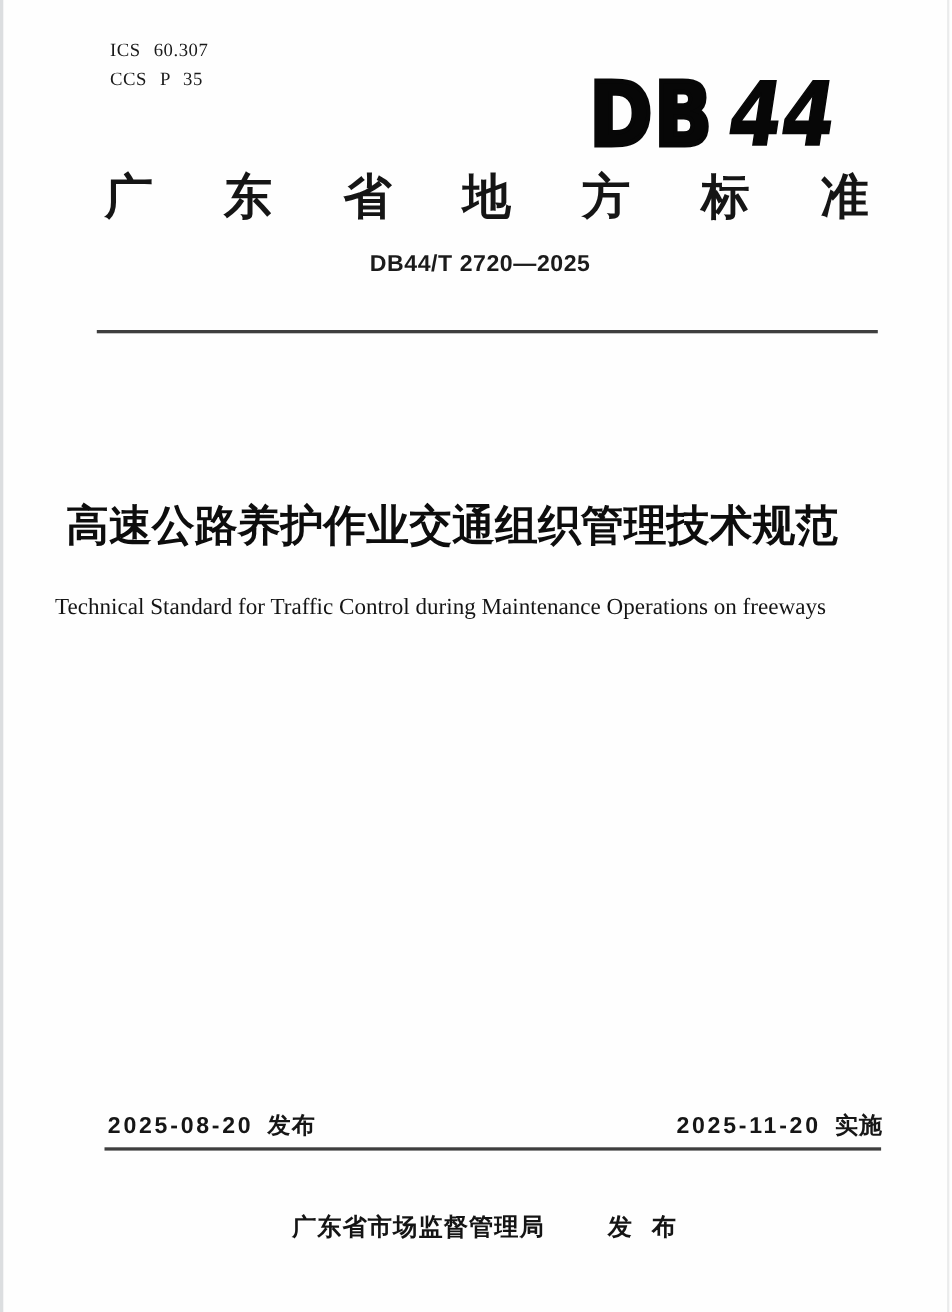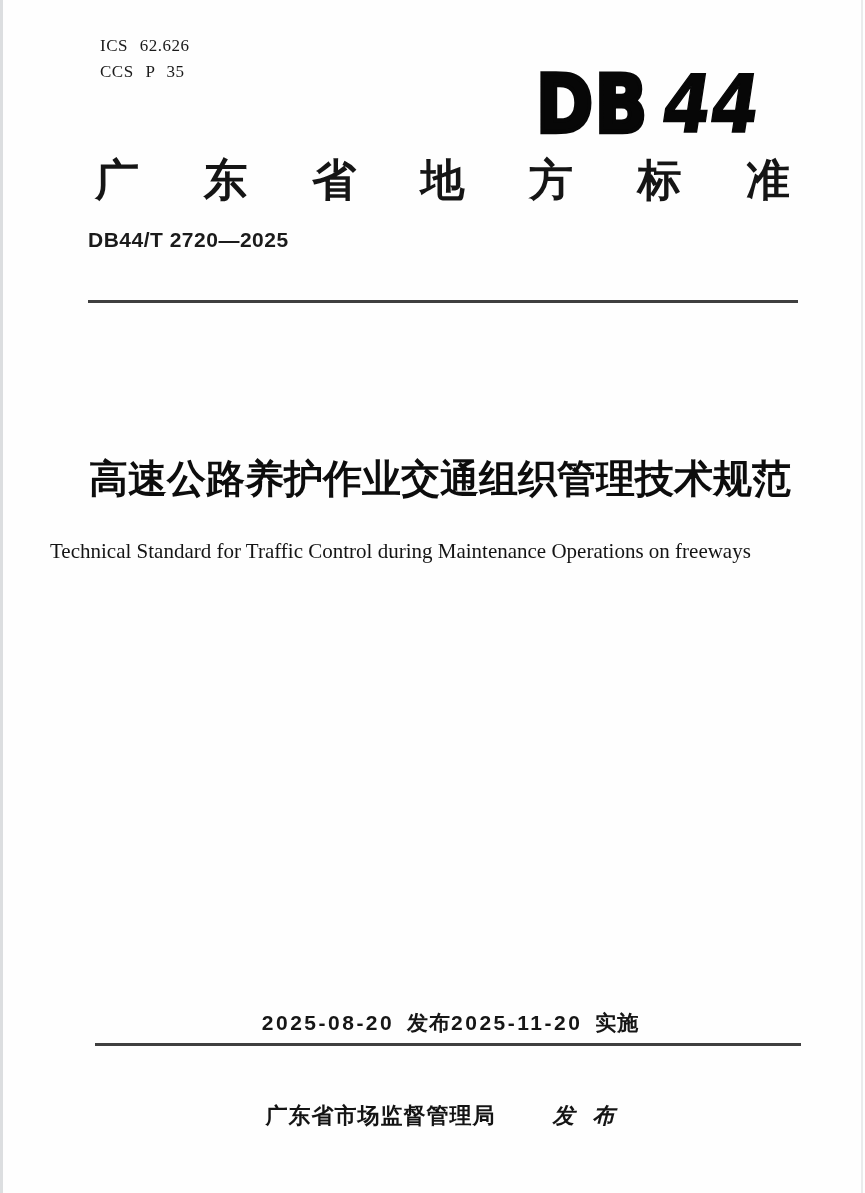--- a/index.html
+++ b/index.html
@@ -48,62 +48,61 @@
     -webkit-text-stroke: 1.5px #070707;
     margin-left: 10px;
   }
   .type-row {
     position: absolute; left: 95px; top: 155px; width: 695px;
     display: flex; justify-content: space-between;
     font-size: 44px; line-height: 50px; font-weight: 600; color: #151515;
   }
   .doc-number {
     position: absolute; left: 88px; top: 228px; width: 697px;
-    text-align: left;
+    text-align: center;
     font-size: 21px; font-weight: bold; letter-spacing: 0.5px; color: #1b1b1b;
   }
   .rule { position: absolute; height: 3px; background: #3f3f3f; }
   .rule-top { left: 88px; top: 300px; width: 710px; }
   .rule-bottom { left: 95px; top: 1043px; width: 706px; }
   .title-zh {
     position: absolute; left: 60px; top: 455px; width: 760px;
-    text-align: center;
     font-size: 39px; line-height: 48px; font-weight: bold;
     letter-spacing: 0px; color: #0d0d0d;
   }
   .title-en {
     position: absolute; left: 50px; top: 537px; width: 780px;
     text-align: left;
     font-family: "Liberation Serif", serif;
     font-size: 21px; line-height: 28px; color: #141414;
   }
   .dates {
     position: absolute; left: 98px; top: 1009px; width: 705px;
-    display: flex; justify-content: center;
+    display: flex; justify-content: space-between;
     font-size: 21px; font-weight: bold; color: #161616;
   }
   .date-num { letter-spacing: 2.5px; }
   .date-label { margin-left: 7px; letter-spacing: 1px; }
   .publisher-row {
     position: absolute; left: 88px; top: 1101px; width: 710px;
     text-align: center;
     font-size: 22px; font-weight: bold; color: #141414;
     letter-spacing: 1px;
   }
-  .publish-action { margin-left: 50px; letter-spacing: 6px; font-style: italic; }
+  .publish-action { margin-left: 50px; letter-spacing: 6px; }
 </style>
 </head>
 <body>
 
 <div class="page">
   <div class="edge-left"></div>
   <div class="edge-right"></div>
 
   <div class="meta">
-    <div>ICS 62.626</div>
+    <div>ICS 60.307</div>
     <div>CCS P 35</div>
   </div>
 
   <div class="logo">
     <span class="logo-db">DB</span>
     <span class="logo-44">44</span>
   </div>
 
   <div class="type-row">
     <span>广</span>

